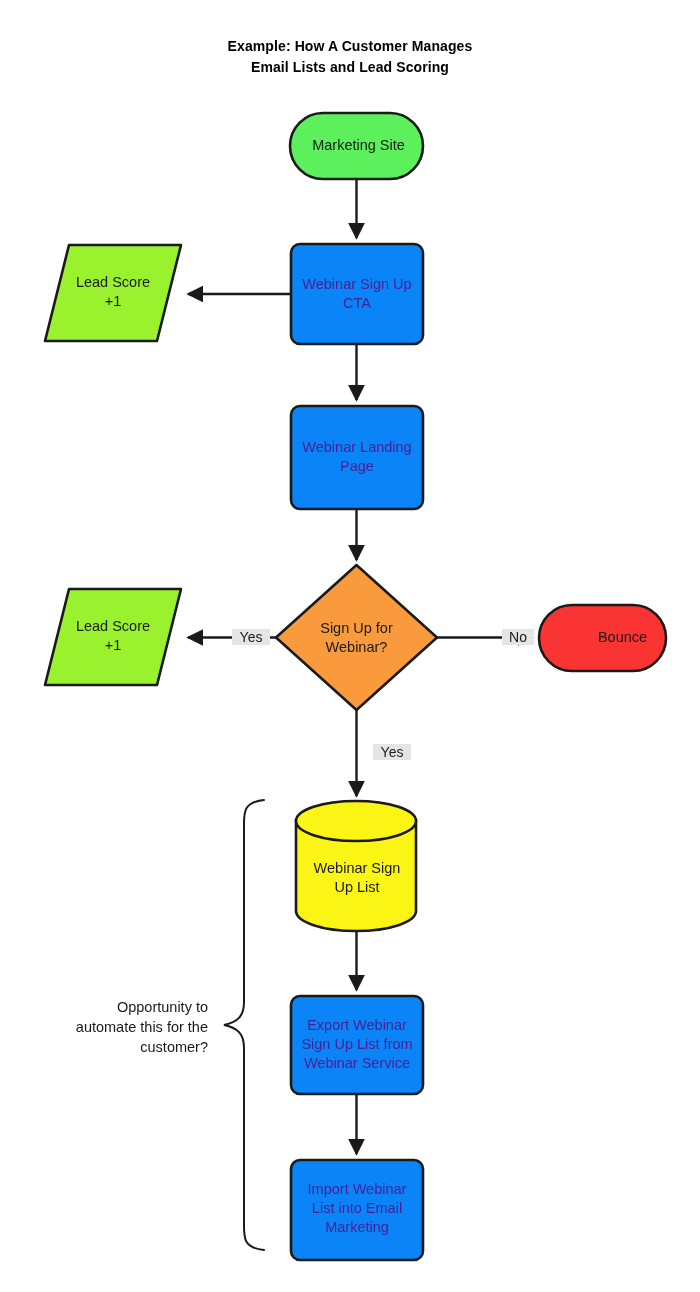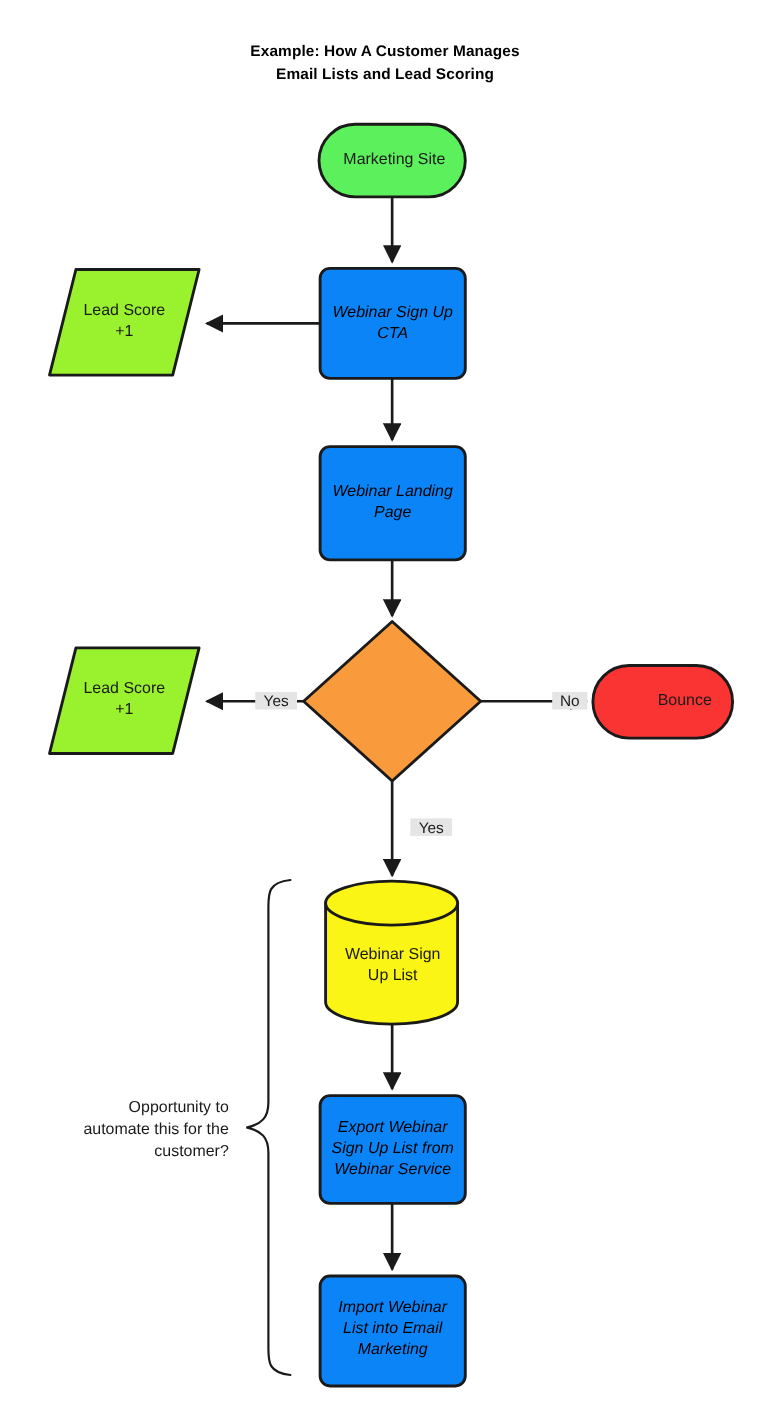--- a/index.html
+++ b/index.html
@@ -37,21 +37,21 @@
   }
   .node-label {
     position: absolute;
     text-align: center;
     line-height: 19px;
     font-size: 14.5px;
     pointer-events: none;
     white-space: pre-line;
   }
   .label-dark { color: #1a1a1a; }
-  .label-light { color: #000000; font-style: italic; }
+  .label-light { color: #4c1d95; }
   .edge-label {
     position: absolute;
     text-align: center;
     font-size: 14px;
     color: #1a1a1a;
     background: #e5e5e5;
     line-height: 16px;
     margin-left: 36px;
   }
   .annotation {
@@ -140,20 +140,22 @@
 
   <div class="node-label label-light" style="left:291px; top:275px; width:132px;">Webinar Sign Up
 CTA</div>
 
   <div class="node-label label-light" style="left:291px; top:438px; width:132px;">Webinar Landing
 Page</div>
 
   <div class="node-label label-dark" style="left:45px; top:617px; width:136px;">Lead Score
 +1</div>
 
+  <div class="node-label label-dark" style="left:276px; top:619px; width:161px;">Sign Up for
+Webinar?</div>
 
   <div class="node-label label-dark" style="left:539px; top:628px; width:127px;padding-left:20px;">Bounce</div>
 
   <div class="node-label label-dark" style="left:291px; top:859px; width:132px;">Webinar Sign
 Up List</div>
 
   <div class="node-label label-light" style="left:291px; top:1016px; width:132px;">Export Webinar
 Sign Up List from
 Webinar Service</div>
 

